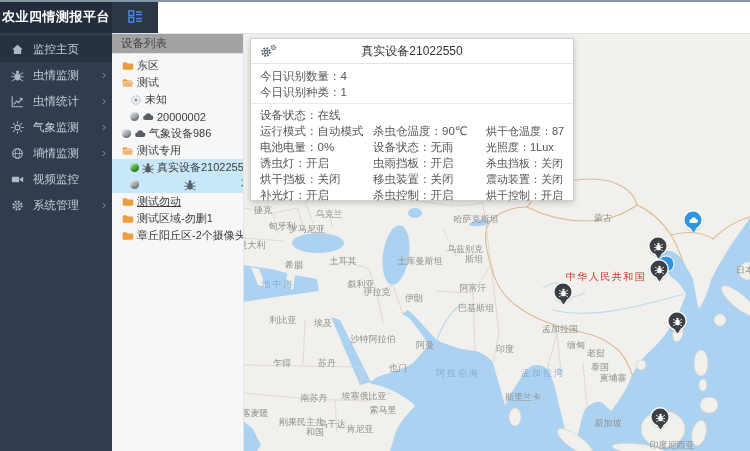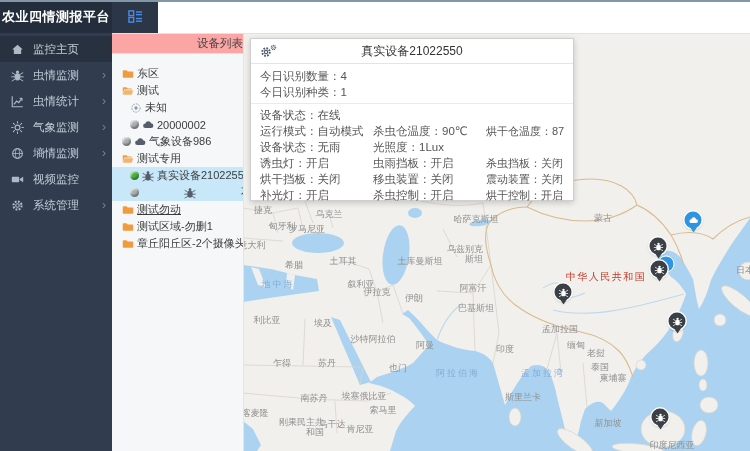--- a/index.html
+++ b/index.html
@@ -21,23 +21,23 @@
   
   .topbar{position:absolute;left:112px;top:0;right:0;height:33px;background:#fff;
           border-bottom:1px solid #e0e3e6;z-index:9;}
   .collapse-box{position:absolute;left:0;top:0;width:46px;height:33px;background:#2b3646;
                 display:flex;align-items:center;justify-content:center;cursor:pointer;}
   .collapse-box svg{width:15px;height:15px;color:#4c8ae8;}
 
   
   .device-panel{position:absolute;left:112px;top:33px;width:131px;bottom:0;background:#f5f7f8;
                 border-right:1px solid #e3e6e8;z-index:8;}
-  .panel-header{height:20px;line-height:20px;background:#fca5a5;border-bottom:1px solid #e2e5e7;
-                font-size:11.5px;color:#444;padding-left:9px;text-align:right;}
-  .tree{padding-top:3px;margin-top:8px;}
+  .panel-header{height:20px;line-height:20px;background:#a3a3a3;border-bottom:1px solid #e2e5e7;
+                font-size:11.5px;color:#444;padding-left:9px;}
+  .tree{padding-top:3px;}
   .tree-row{height:17px;display:flex;align-items:center;font-size:11px;color:#3c3c3c;
             cursor:pointer;white-space:nowrap;}
   .tree-row.selected{background:#c8e7f9;}
   .tree-row .sphere{width:9px;height:9px;border-radius:50%;flex:0 0 9px;margin-right:3px;
                     box-shadow:inset -1px -2px 2px rgba(0,0,0,.35), inset 1px 1px 2px rgba(255,255,255,.8);}
   .sphere.green{background:#46b43a;}
   .sphere.gray{background:#a9aeb3;}
   .tree-row .t-icon{width:12px;height:12px;flex:0 0 12px;margin-right:3px;}
   .t-icon.folder-c{color:#ef9c3f;}
   .t-icon.dev{color:#555e68;}
@@ -383,21 +383,21 @@
         <span class="map-label" style="left: 51px; top: 232px;">希腊</span>
         <span class="map-label" style="left: 100px; top: 228px;">土耳其</span>
         <span class="map-label" style="left: 233px; top: 186px;">哈萨克斯坦</span>
         <span class="map-label wrap" style="left: 219px; top: 221px; width: 42px;">乌兹别克斯坦</span>
         <span class="map-label" style="left: 177px; top: 228px;">土库曼斯坦</span>
         <span class="map-label" style="left: 230px; top: 255px;">阿富汗</span>
         <span class="map-label" style="left: 171px; top: 265px;">伊朗</span>
         <span class="map-label" style="left: 134px; top: 259px;">伊拉克</span>
         <span class="map-label" style="left: 118px; top: 251px;">叙利亚</span>
         <span class="map-label" style="left: 233px; top: 275px;">巴基斯坦</span>
-        <span class="map-label" style="left: 24px; top: 287px;">利比亚</span>
+        <span class="map-label" style="left: 40px; top: 287px;">利比亚</span>
         <span class="map-label" style="left: 80px; top: 290px;">埃及</span>
         <span class="map-label" style="left: 130px; top: 306px;">沙特阿拉伯</span>
         <span class="map-label" style="left: 182px; top: 312px;">阿曼</span>
         <span class="map-label" style="left: 155px; top: 335px;">也门</span>
         <span class="map-label" style="left: 84px; top: 330px;">苏丹</span>
         <span class="map-label" style="left: 39px; top: 330px;">乍得</span>
         <span class="map-label" style="left: 71px; top: 365px;">南苏丹</span>
         <span class="map-label" style="left: 121px; top: 363px;">埃塞俄比亚</span>
         <span class="map-label" style="left: 140px; top: 377px;">索马里</span>
         <span class="map-label" style="left: 89px; top: 391px;">乌干达</span>
@@ -491,20 +491,21 @@
           </div>
         <div class="p-divider"></div>
         <div class="p-line">设备状态：在线</div>
         <div id="pGrid">
             <div class="p-grid-row">
               <span class="cell">运行模式：自动模式</span>
               <span class="cell">杀虫仓温度：90℃</span>
               <span class="cell">烘干仓温度：87℃</span>
             </div>
             <div class="p-grid-row">
+              <span class="cell">电池电量：0%</span>
               <span class="cell">设备状态：无雨</span>
               <span class="cell">光照度：1Lux</span>
             </div>
             <div class="p-grid-row">
               <span class="cell">诱虫灯：开启</span>
               <span class="cell">虫雨挡板：开启</span>
               <span class="cell">杀虫挡板：关闭</span>
             </div>
             <div class="p-grid-row">
               <span class="cell">烘干挡板：关闭</span>

